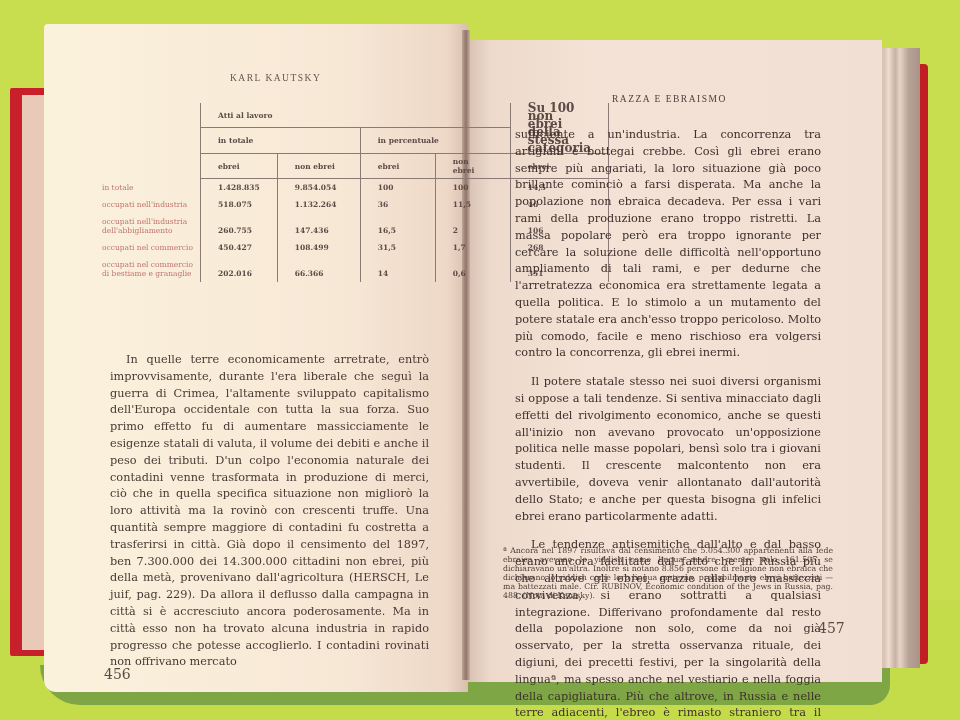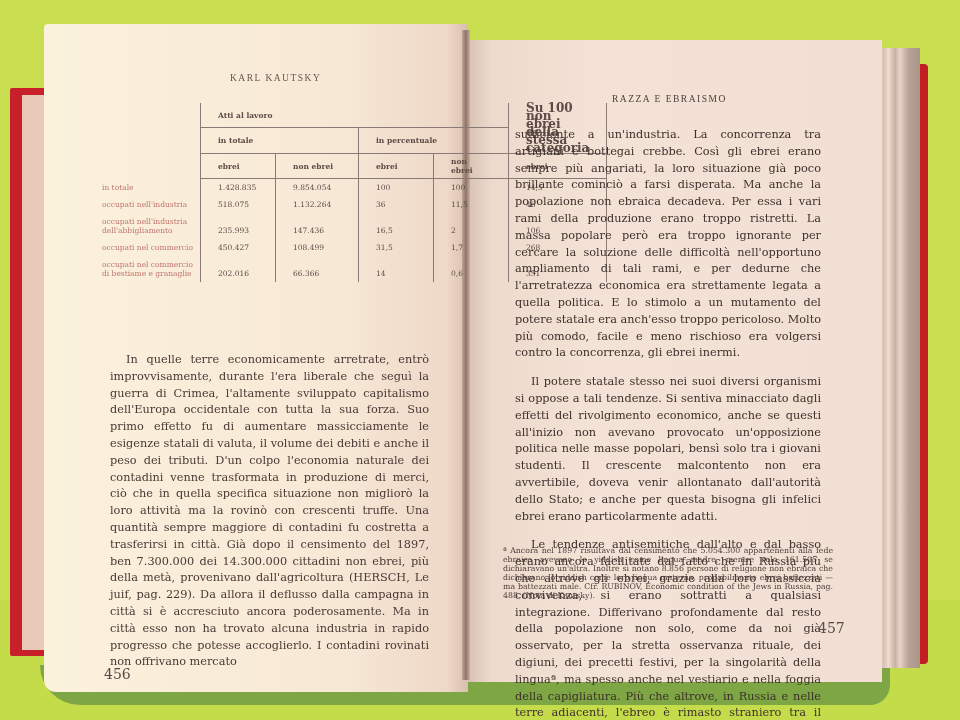--- a/index.html
+++ b/index.html
@@ -60,21 +60,21 @@
   }
   table.stats td, table.stats th {
     border:1px solid #8a7a76; border-top:none; border-bottom:none;
     padding:1px 17px; text-align:left; font-weight:bold;
   }
   table.stats th { border-bottom:1px solid #8a7a76; height:22px; }
   table.stats td.label {
     border:none; text-align:left; font-weight:normal; color:#c0766f;
     width:96px; line-height:9px; padding:4px 2px; vertical-align:bottom;
   }
-  table.stats td.num { font-weight:normal; font-size:7.5px; vertical-align:bottom; padding-bottom:4px; }
+  table.stats td.num { font-weight:bold; font-size:7.5px; vertical-align:bottom; padding-bottom:4px; }
   table.stats th.blank { border:none; }
 
   .text {
     position:absolute; font-size:11.3px; line-height:16.8px;
     text-align:justify; color:#3d302c;
   }
   .text p { margin:12px; text-indent:16px; }
   .text p.noindent { text-indent:0; }
   .text-left { left:98px; top:340px; width:343px; color:#4a3835; }
   .text-right { left:503px; top:115px; width:330px; }
@@ -134,21 +134,21 @@
   <tr>
     <td class="label">occupati nell'industria</td>
     <td class="num">518.075</td>
     <td class="num">1.132.264</td>
     <td class="num">36</td>
     <td class="num">11,5</td>
     <td class="num">46</td>
   </tr>
   <tr>
     <td class="label">occupati nell'industria dell'abbigliamento</td>
-    <td class="num">235.993</td>
+    <td class="num">260.755</td>
     <td class="num">147.436</td>
     <td class="num">16,5</td>
     <td class="num">2</td>
     <td class="num">106</td>
   </tr>
   <tr>
     <td class="label">occupati nel commercio</td>
     <td class="num">450.427</td>
     <td class="num">108.499</td>
     <td class="num">31,5</td>

